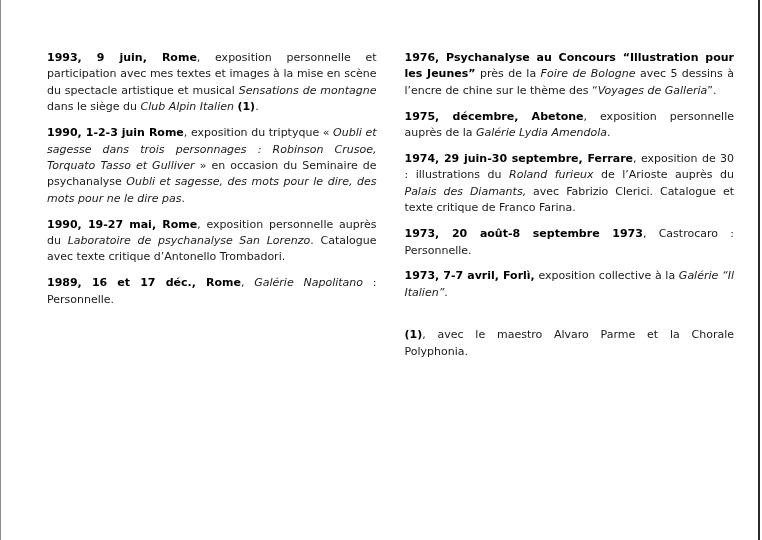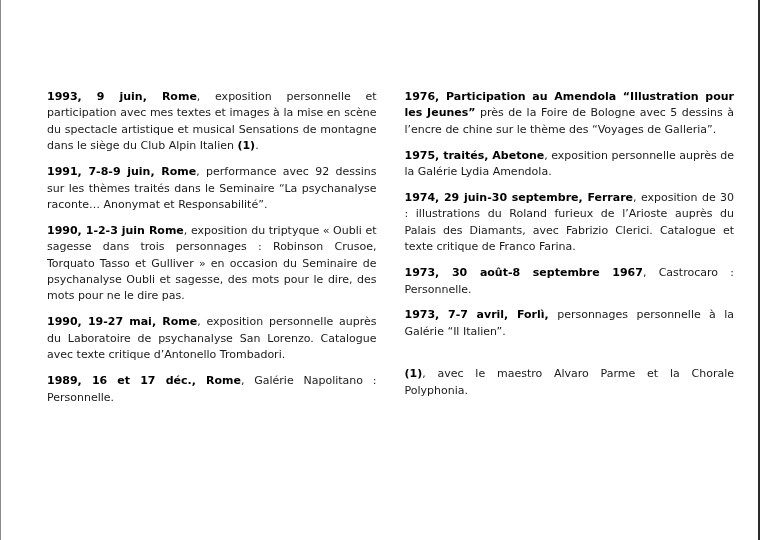--- a/index.html
+++ b/index.html
@@ -20,45 +20,43 @@
   }
   .edge-right {
     position: absolute; right: 2px; top: 0; width: 2px; height: 100%;
     background: #2b2b2b;
   }
   .content {
     display: flex;
     box-sizing: border-box;
     padding: 50px 28px 0 47px;
     gap: 28px;
-    margin-top: 39px;
   }
   .col { flex: 1 1 0; text-align: justify; }
   .para { margin: 0 0 9.5px 0; }
   .seg-normal { font-style: normal; font-weight: normal; }
   .seg-bold { font-weight: bold; color: #000000; }
-  .seg-italic { }
+  .seg-italic { font-style: italic; }
   .extra-gap { margin-top: 26px; }
 </style>
 </head>
 <body>
 
 <div class="page">
   <div class="edge-left"></div>
   <div class="edge-right"></div>
   <div class="content">
     <div class="col" id="col-left">
         <div class="para"><span class="seg-bold">1993, 9 juin, Rome</span><span class="seg-normal">, exposition personnelle et participation avec mes textes et images à la mise en scène du spectacle artistique et musical </span><span class="seg-italic">Sensations de montagne</span><span class="seg-normal"> dans le siège du </span><span class="seg-italic">Club Alpin Italien</span><span class="seg-normal"> </span><span class="seg-bold">(1)</span><span class="seg-normal">.</span></div>
-        <div class="para"><span class="seg-bold">1991, 7-8-9 juin, Rome</span><span class="seg-normal">, performance avec 92 dessins sur les thèmes traités dans le Seminaire </span><span class="seg-italic">“La psychanalyse raconte… Anonymat et Responsabilité”</span><span class="seg-normal">.</span></div>
         <div class="para"><span class="seg-bold">1990, 1-2-3 juin Rome</span><span class="seg-normal">, exposition du triptyque « </span><span class="seg-italic">Oubli et sagesse dans trois personnages : Robinson Crusoe, Torquato Tasso et Gulliver</span><span class="seg-normal"> » en occasion du Seminaire de psychanalyse </span><span class="seg-italic">Oubli et sagesse, des mots pour le dire, des mots pour ne le dire pas</span><span class="seg-normal">.</span></div>
         <div class="para"><span class="seg-bold">1990, 19-27 mai, Rome</span><span class="seg-normal">, exposition personnelle auprès du </span><span class="seg-italic">Laboratoire de psychanalyse San Lorenzo</span><span class="seg-normal">. Catalogue avec texte critique d’Antonello Trombadori.</span></div>
         <div class="para"><span class="seg-bold">1989, 16 et 17 déc., Rome</span><span class="seg-normal">, </span><span class="seg-italic">Galérie Napolitano</span><span class="seg-normal"> : Personnelle.</span></div>
       </div>
     <div class="col" id="col-right">
-        <div class="para"><span class="seg-bold">1976, Participation au Amendola “Illustration pour les Jeunes”</span><span class="seg-normal"> près de la </span><span class="seg-italic">Foire de Bologne</span><span class="seg-normal"> avec 5 dessins à l’encre de chine sur le thème des “</span><span class="seg-italic">Voyages de Galleria</span><span class="seg-normal">”.</span></div>
-        <div class="para"><span class="seg-bold">1975, traités, Abetone</span><span class="seg-normal">, exposition personnelle auprès de la </span><span class="seg-italic">Galérie Lydia Amendola</span><span class="seg-normal">.</span></div>
+        <div class="para"><span class="seg-bold">1976, Psychanalyse au Concours “Illustration pour les Jeunes”</span><span class="seg-normal"> près de la </span><span class="seg-italic">Foire de Bologne</span><span class="seg-normal"> avec 5 dessins à l’encre de chine sur le thème des “</span><span class="seg-italic">Voyages de Galleria</span><span class="seg-normal">”.</span></div>
+        <div class="para"><span class="seg-bold">1975, décembre, Abetone</span><span class="seg-normal">, exposition personnelle auprès de la </span><span class="seg-italic">Galérie Lydia Amendola</span><span class="seg-normal">.</span></div>
         <div class="para"><span class="seg-bold">1974, 29 juin-30 septembre, Ferrare</span><span class="seg-normal">, exposition de 30 : illustrations du </span><span class="seg-italic">Roland furieux</span><span class="seg-normal"> de l’Arioste auprès du </span><span class="seg-italic">Palais des Diamants,</span><span class="seg-normal"> avec Fabrizio Clerici. Catalogue et texte critique de Franco Farina.</span></div>
-        <div class="para"><span class="seg-bold">1973, 30 août-8 septembre 1967</span><span class="seg-normal">, Castrocaro : Personnelle.</span></div>
-        <div class="para"><span class="seg-bold">1973, 7-7 avril, Forlì,</span><span class="seg-normal"> personnages personnelle à la </span><span class="seg-italic">Galérie “Il Italien”</span><span class="seg-normal">.</span></div>
+        <div class="para"><span class="seg-bold">1973, 20 août-8 septembre 1973</span><span class="seg-normal">, Castrocaro : Personnelle.</span></div>
+        <div class="para"><span class="seg-bold">1973, 7-7 avril, Forlì,</span><span class="seg-normal"> exposition collective à la </span><span class="seg-italic">Galérie “Il Italien”</span><span class="seg-normal">.</span></div>
         <div class="para extra-gap"><span class="seg-bold">(1)</span><span class="seg-normal">, avec le maestro Alvaro Parme et la Chorale Polyphonia.</span></div>
       </div>
   </div>
 </div>
 
 </body></html>

